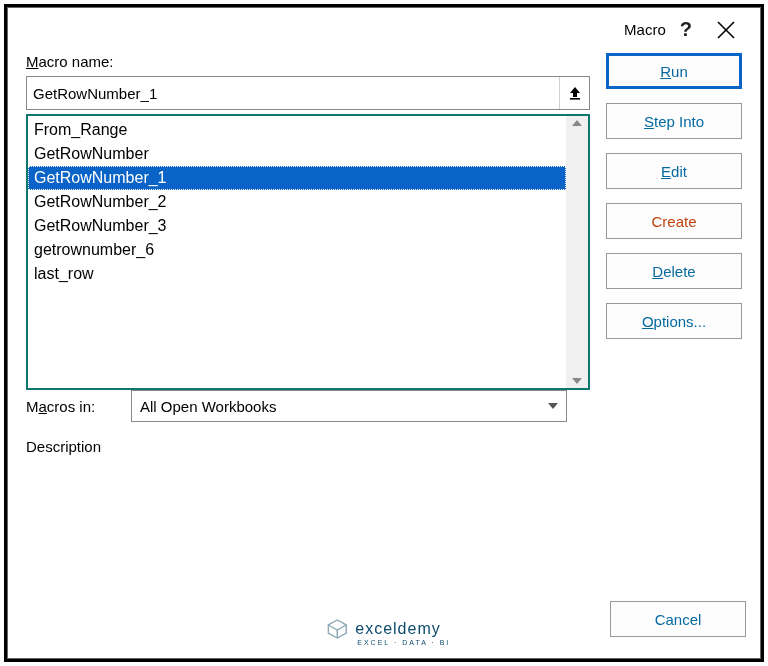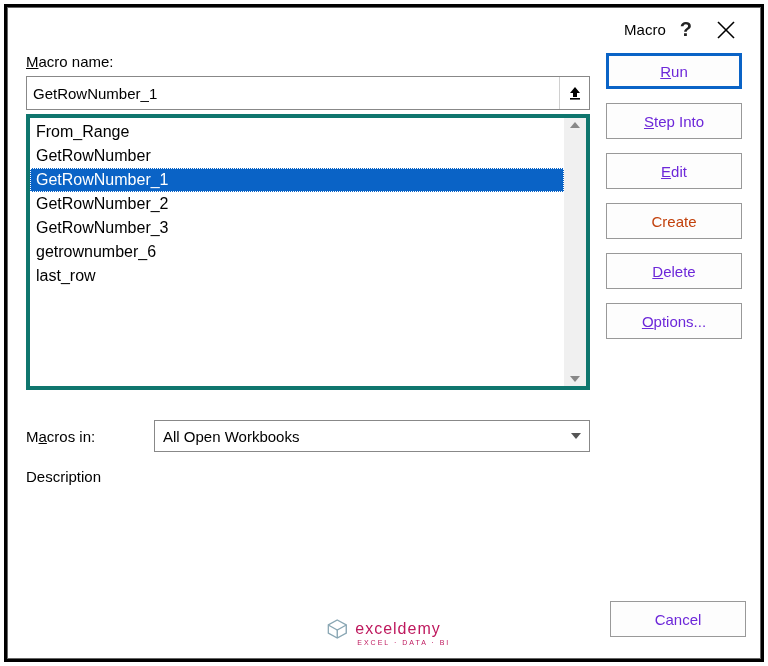--- a/index.html
+++ b/index.html
@@ -90,21 +90,21 @@
     width: 30px;
     display: flex;
     align-items: center;
     justify-content: center;
     border-left: 1px solid #d0d0d0;
     cursor: pointer;
   }
   .name-icon svg { display: block; }
   .macro-list-wrap {
     margin-top: 4px;
-    border: 4px solid #0f766e;
+    border: 2px solid #0f766e;
     height: 276px;
     display: flex;
     background: #fff;
   }
   .macro-list {
     flex: 1;
     overflow: hidden;
     padding: 2px 0;
   }
   .macro-item {
@@ -131,22 +131,21 @@
   .scroll-arrow {
     width: 0; height: 0;
     border-left: 5px solid transparent;
     border-right: 5px solid transparent;
   }
   .scroll-arrow.up { border-bottom: 6px solid #888; }
   .scroll-arrow.down { border-top: 6px solid #888; }
   .macros-in-row {
     display: flex;
     align-items: center;
-    margin-top: 30px;
-    gap: 28px;
+    gap: 5px;
   }
   .macros-in-label { width: 100px; }
   .dropdown {
     flex: 1;
     max-width: 436px;
     border: 1px solid #888;
     height: 32px;
     display: flex;
     align-items: center;
     padding: 0 8px;
@@ -167,21 +166,21 @@
     align-items: flex-end;
   }
   .description-label { width: 100px; }
   .btn {
     height: 36px;
     border: 1px solid #999;
     background: #fdfdfd;
     font-size: 15px;
     font-family: inherit;
     cursor: pointer;
-    color: #6d28d9;
+    color: #0369a1;
     display: flex;
     align-items: center;
     justify-content: center;
   }
   .btn.primary {
     border: 3px solid #0a63c6;
   }
   .btn.disabled {
     color: #c2410c;
     cursor: default;
@@ -195,21 +194,21 @@
     width: 136px;
   }
   .watermark {
     position: absolute;
     bottom: 20px;
     left: 50%;
     transform: translateX(-50%);
     display: flex;
     align-items: center;
     gap: 8px;
-    color: #be185d;
+    color: #0c4a6e;
     font-size: 16px;
     letter-spacing: 1px;
     pointer-events: none;
   }
   .watermark .sub {
     position: absolute;
     font-size: 7px;
     letter-spacing: 2px;
     top: 20px;
     left: 30px;

